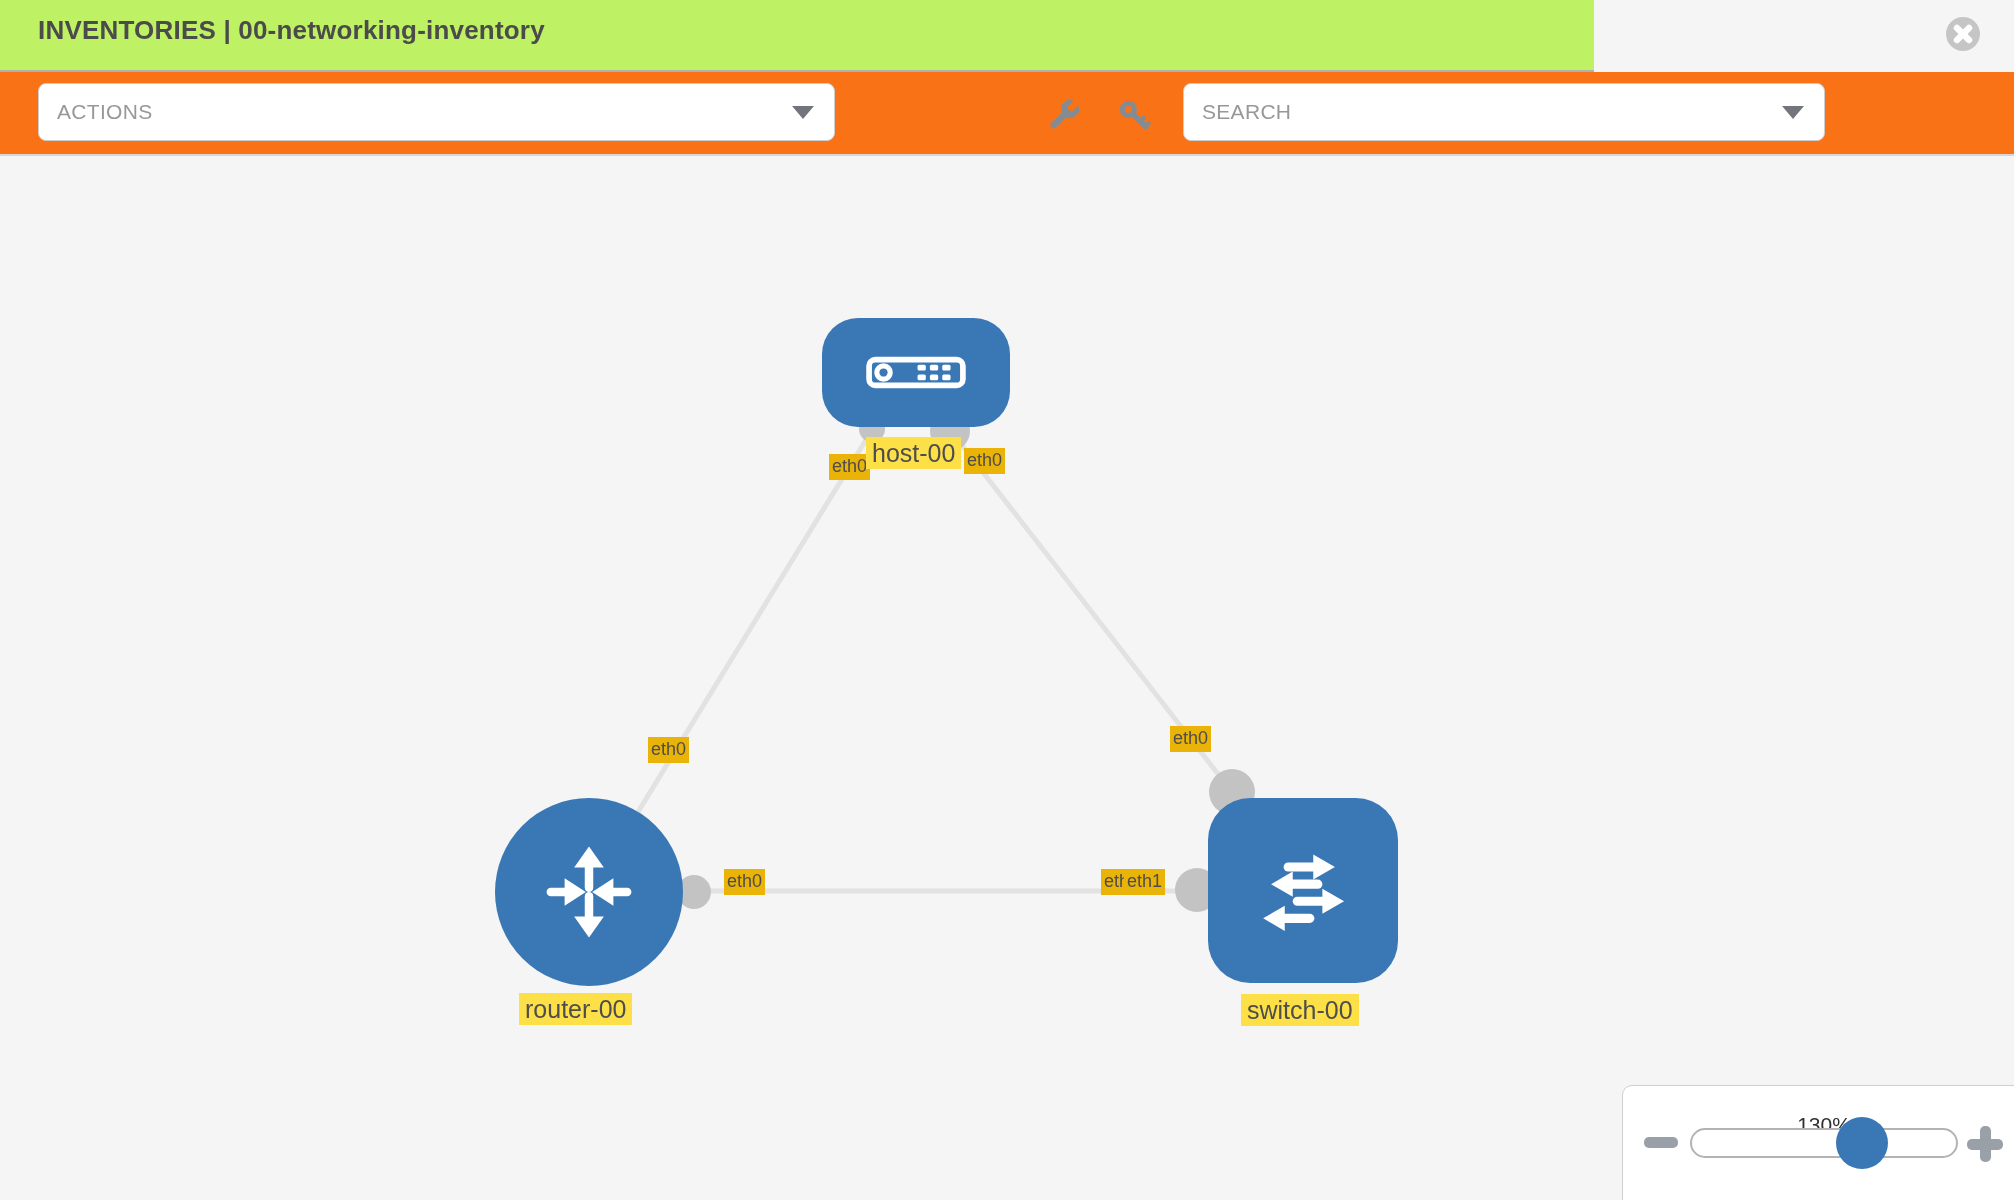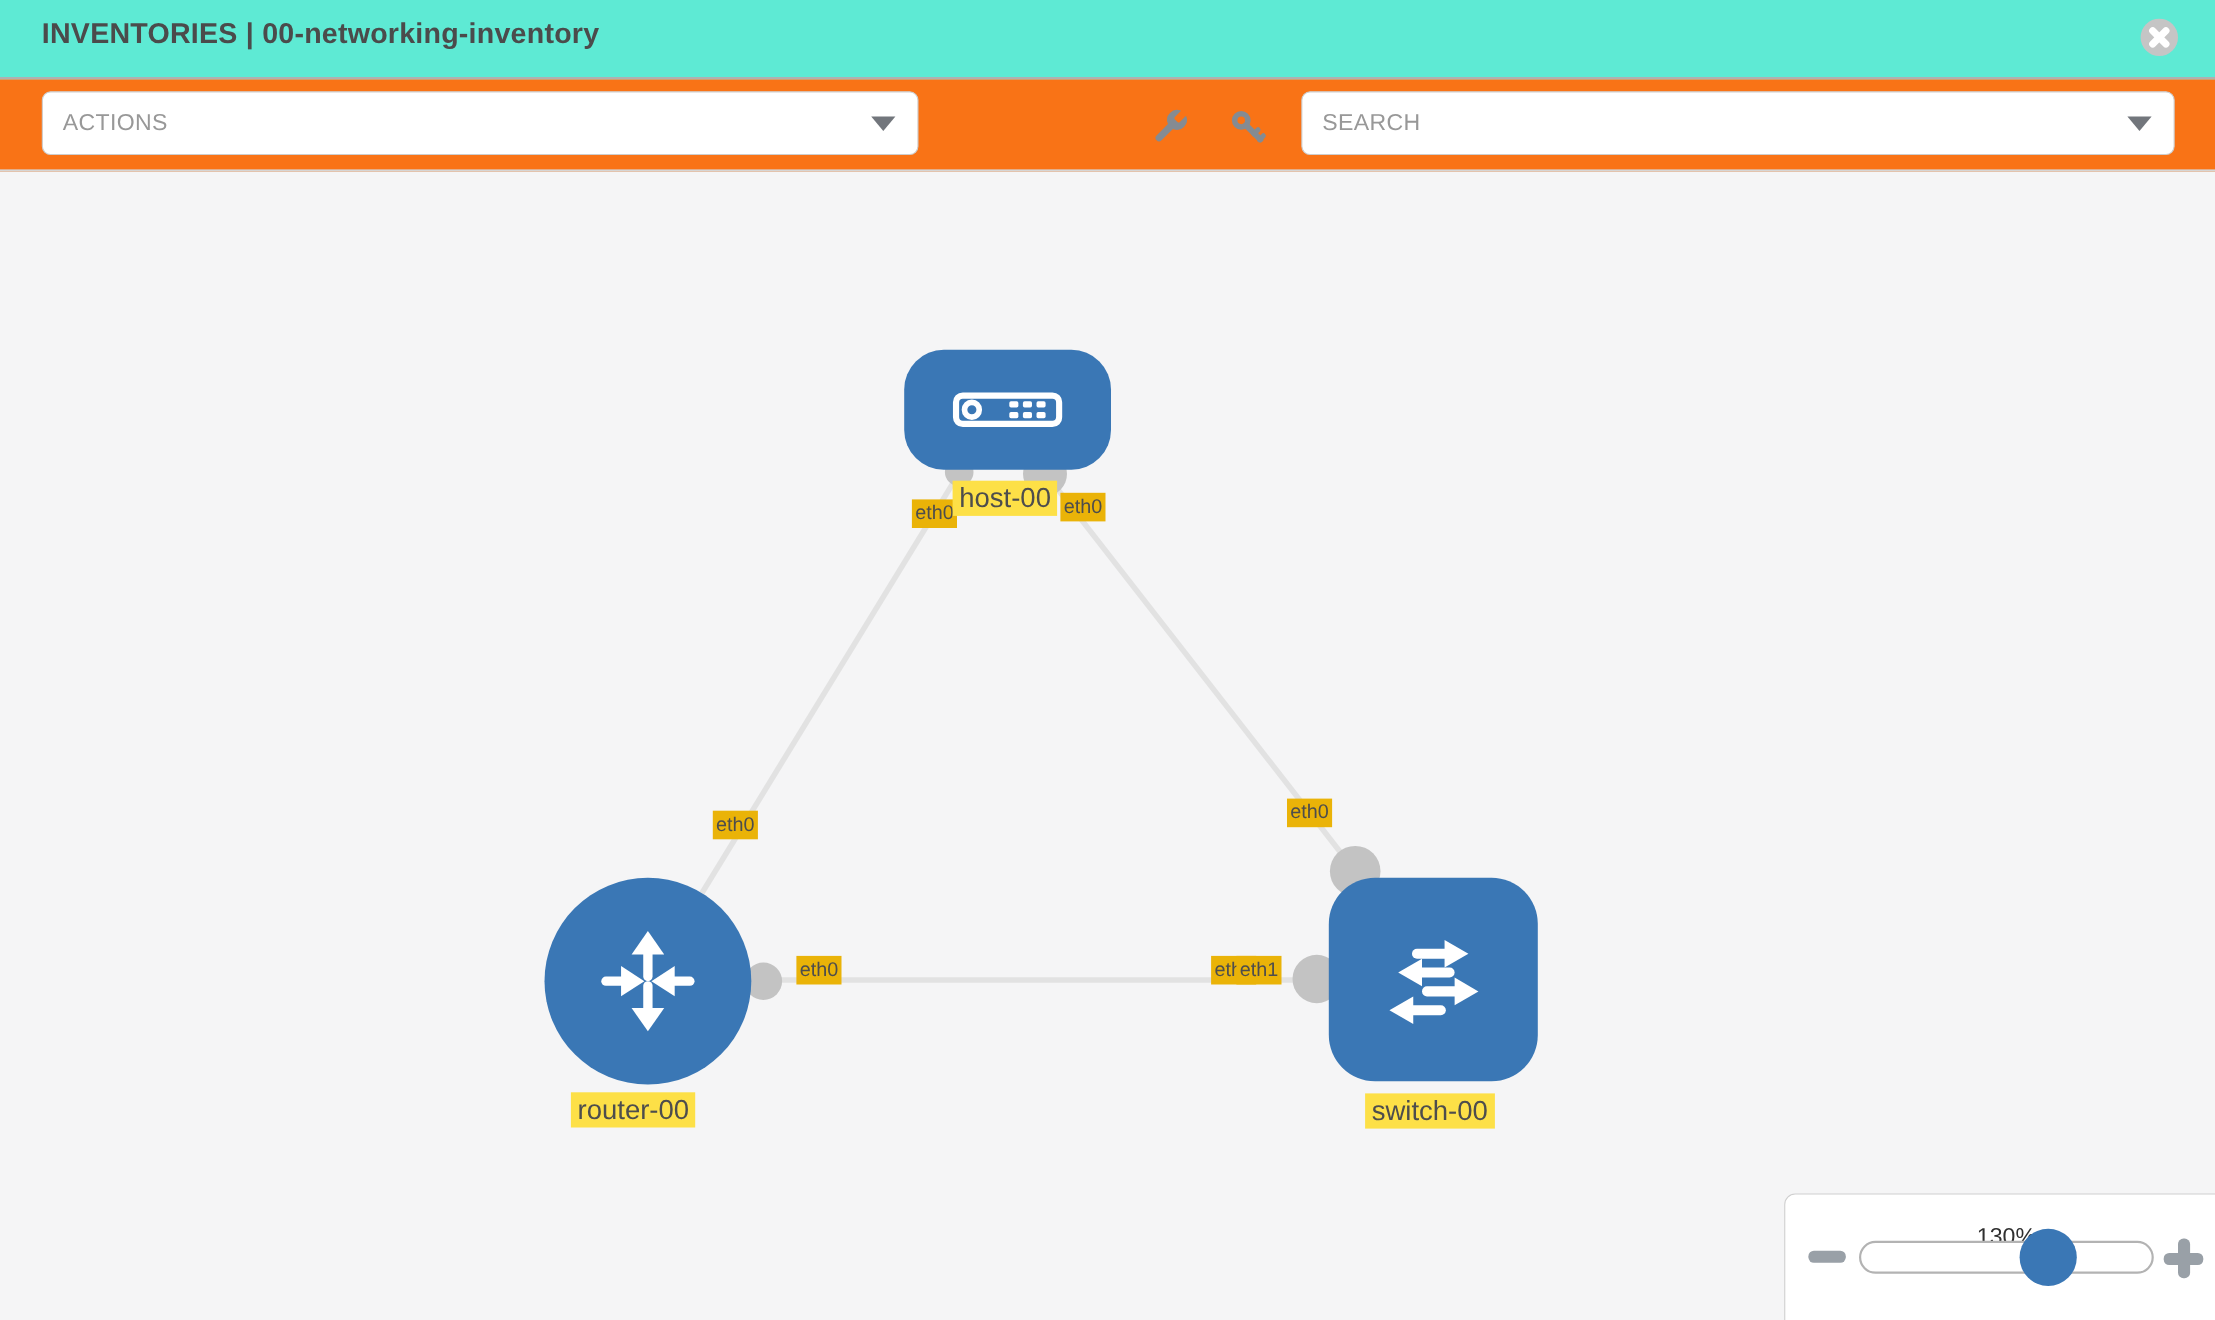--- a/index.html
+++ b/index.html
@@ -1,20 +1,20 @@
 <!DOCTYPE html>
 <html><head>
 <meta charset="utf-8">
 <style>
   html,body{margin:0;padding:0;}
   body{font-family:"Liberation Sans","DejaVu Sans",sans-serif;}
   #page{position:relative;width:2014px;height:1200px;background:#f5f5f6;overflow:hidden;}
 
   
-  .hdr{position:absolute;left:0;top:0;width:2014px;height:70px;background:#5eead4;border-bottom:2px solid #b0b0b0;}
+  .hdr{position:absolute;left:0;top:0;width:1594px;height:70px;background:#bef264;border-bottom:2px solid #b0b0b0;}
   .hdr-title{position:absolute;left:38px;top:15px;font-size:26px;font-weight:700;color:#4b4b4b;letter-spacing:.2px;}
   .close-btn{position:absolute;left:1946px;top:17px;width:34px;height:34px;border-radius:50%;background:#c5c5c5;display:flex;align-items:center;justify-content:center;cursor:pointer;}
 
   
   .tbar{position:absolute;left:0;top:72px;width:2014px;height:82px;background:#f97316;border-bottom:2px solid #d6d6d6;}
   .selectbox{position:absolute;top:11px;height:58px;background:#fff;border:1.5px solid #cdcdcd;border-radius:8px;box-sizing:border-box;display:flex;align-items:center;cursor:pointer;}
   .selectbox .ph{margin-left:18px;font-size:21px;color:#989898;letter-spacing:.3px;}
   .chev{position:absolute;right:20px;top:50%;margin-top:-6px;width:0;height:0;border-left:11px solid transparent;border-right:11px solid transparent;border-top:13px solid #72767c;}
   .tool-ic{position:absolute;top:97px;width:36px;height:36px;cursor:pointer;}
 
@@ -123,21 +123,21 @@
   <div class="zminus"></div>
   <div class="ztrack"></div>
   <div class="zthumb" style="background:#3a77b5;"></div>
   <div class="zplus"></div>
 
   <div class="tbar">
     <div class="selectbox" style="left:38px;width:797px;">
       <span class="ph">ACTIONS</span>
       <span class="chev"></span>
     </div>
-    <div class="selectbox" style="left:1183px;width:794px;">
+    <div class="selectbox" style="left:1183px;width:642px;">
       <span class="ph">SEARCH</span>
       <span class="chev"></span>
     </div>
   </div>
   <svg class="tool-ic" style="left:1046px;" viewBox="0 0 24 24">
     <path d="M14.7 6.3a1 1 0 0 0 0 1.4l1.6 1.6a1 1 0 0 0 1.4 0l3.77-3.77a6 6 0 0 1-7.94 7.94l-6.91 6.91a2.12 2.12 0 0 1-3-3l6.91-6.91a6 6 0 0 1 7.94-7.94l-3.76 3.76z" fill="#858b92"></path>
   </svg>
   <svg class="tool-ic" style="left:1117px;top:98px;" viewBox="0 0 24 24">
     <circle cx="7.6" cy="7.6" r="4" fill="none" stroke="#858b92" stroke-width="3.4"></circle>
     <path d="M10.6 10.6 L19.2 19.2" stroke="#858b92" stroke-width="3.6" stroke-linecap="round" fill="none"></path>

